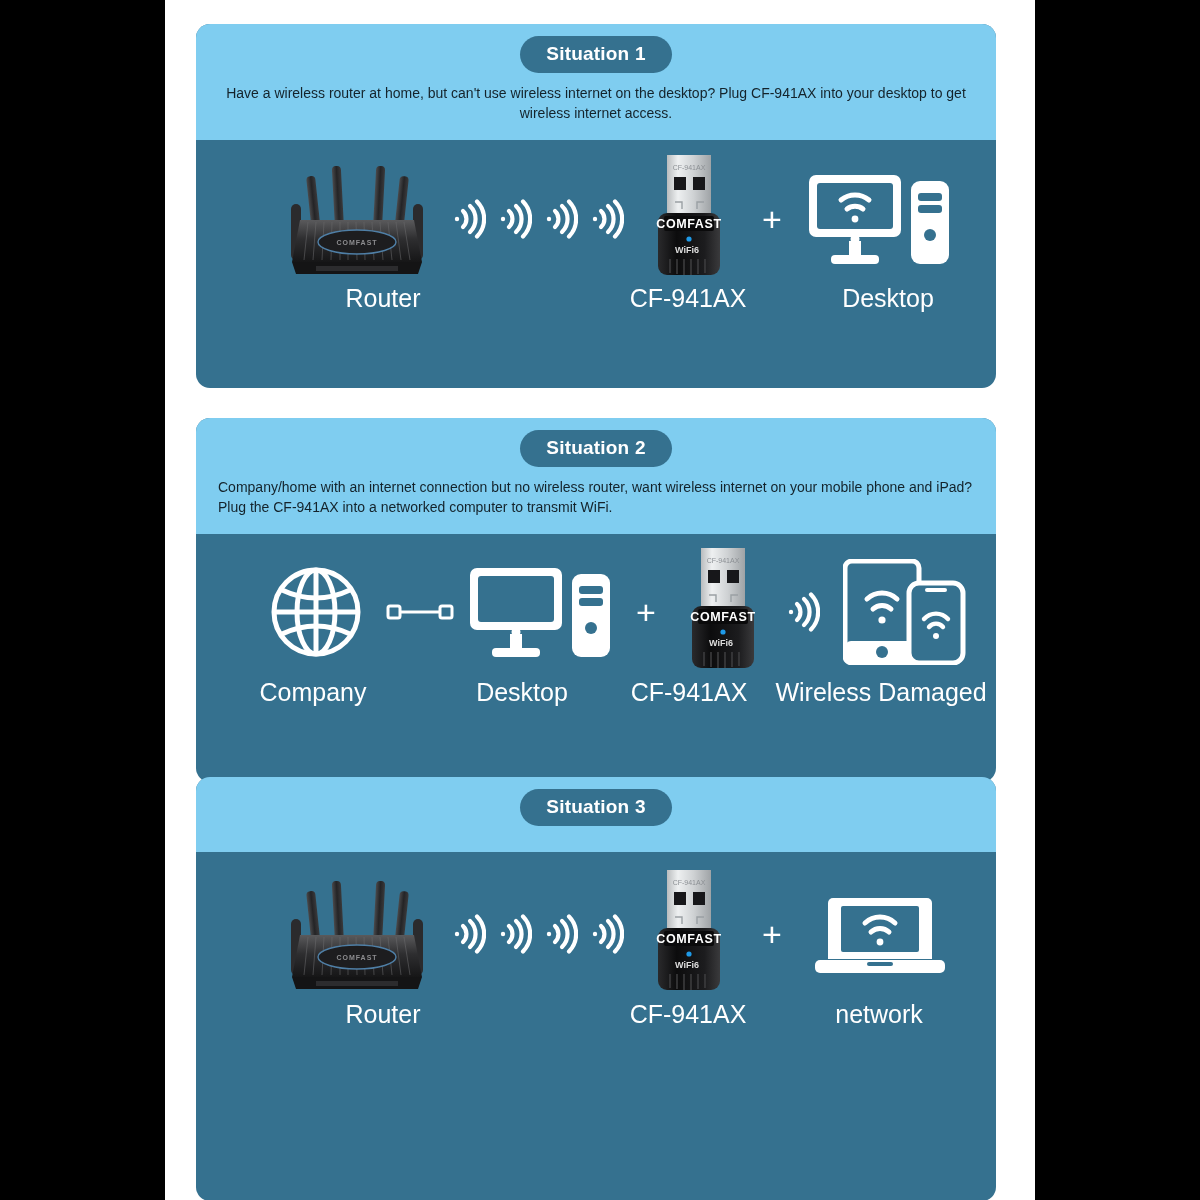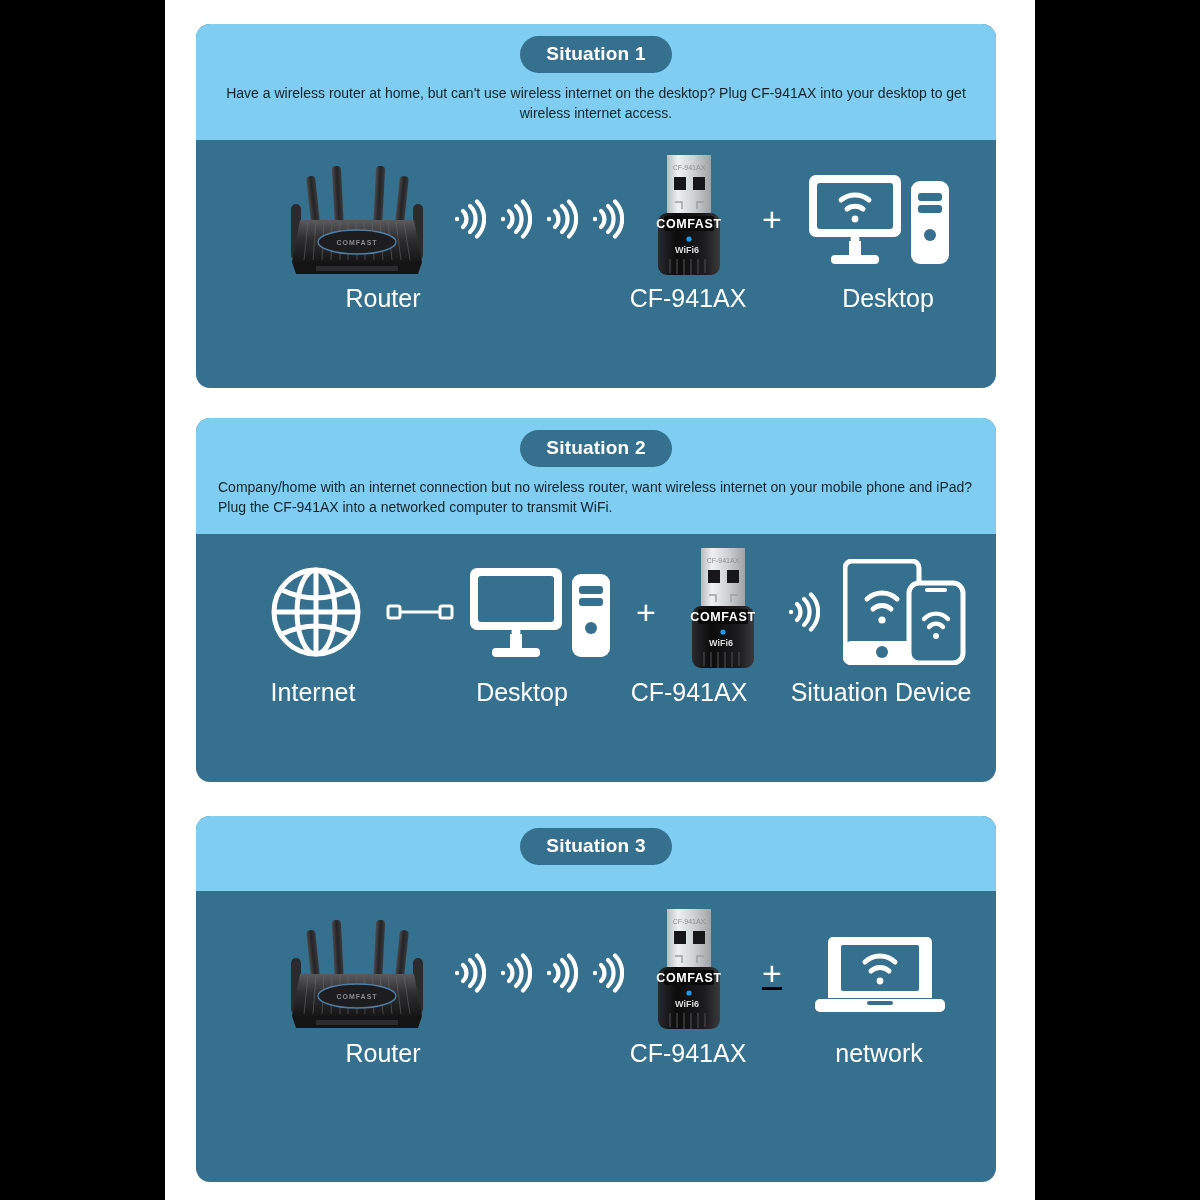--- a/index.html
+++ b/index.html
@@ -322,29 +322,29 @@
             <rect x="82" y="29" width="22" height="4" rx="2" fill="#ffffff"></rect>
             <g fill="none" stroke="#ffffff" stroke-width="4.4" stroke-linecap="round">
               <path d="M81 60 A16 16 0 0 1 105 60"></path>
               <path d="M86 68 A9 9 0 0 1 100 68"></path>
             </g>
             <circle cx="93" cy="77" r="3" fill="#ffffff"></circle>
           </svg>
         </div>
       </div>
       <div class="labels-abs">
-        <span class="label" style="left:97px;">Internet</span>
+        <span class="label" style="left:97px;">Company</span>
         <span class="label" style="left:306px;">Desktop</span>
         <span class="label" style="left:473px;">CF-941AX</span>
-        <span class="label" style="left:665px;">Situation Device</span>
+        <span class="label" style="left:665px;">Wireless Damaged</span>
       </div>
     </div>
   </div>
 
-  <div class="panel" style="top:816px;height:366px;text-decoration:underline;">
+  <div class="panel" style="top:777px;height:424px;">
     <div class="panel-head">
       <div class="badge-row">
         <span class="badge">Situation 3</span>
       </div>
     </div>
     <div class="panel-body" style="height:218px;padding-top:16px;">
       <div class="row" style="height:132px;">
         <div class="art" style="width:170px;">
           <svg width="150" height="130" viewBox="0 0 150 130">
             <rect x="28" y="22" width="9" height="78" rx="4" fill="url(#rantA)" transform="rotate(-6 32 60)"></rect>

